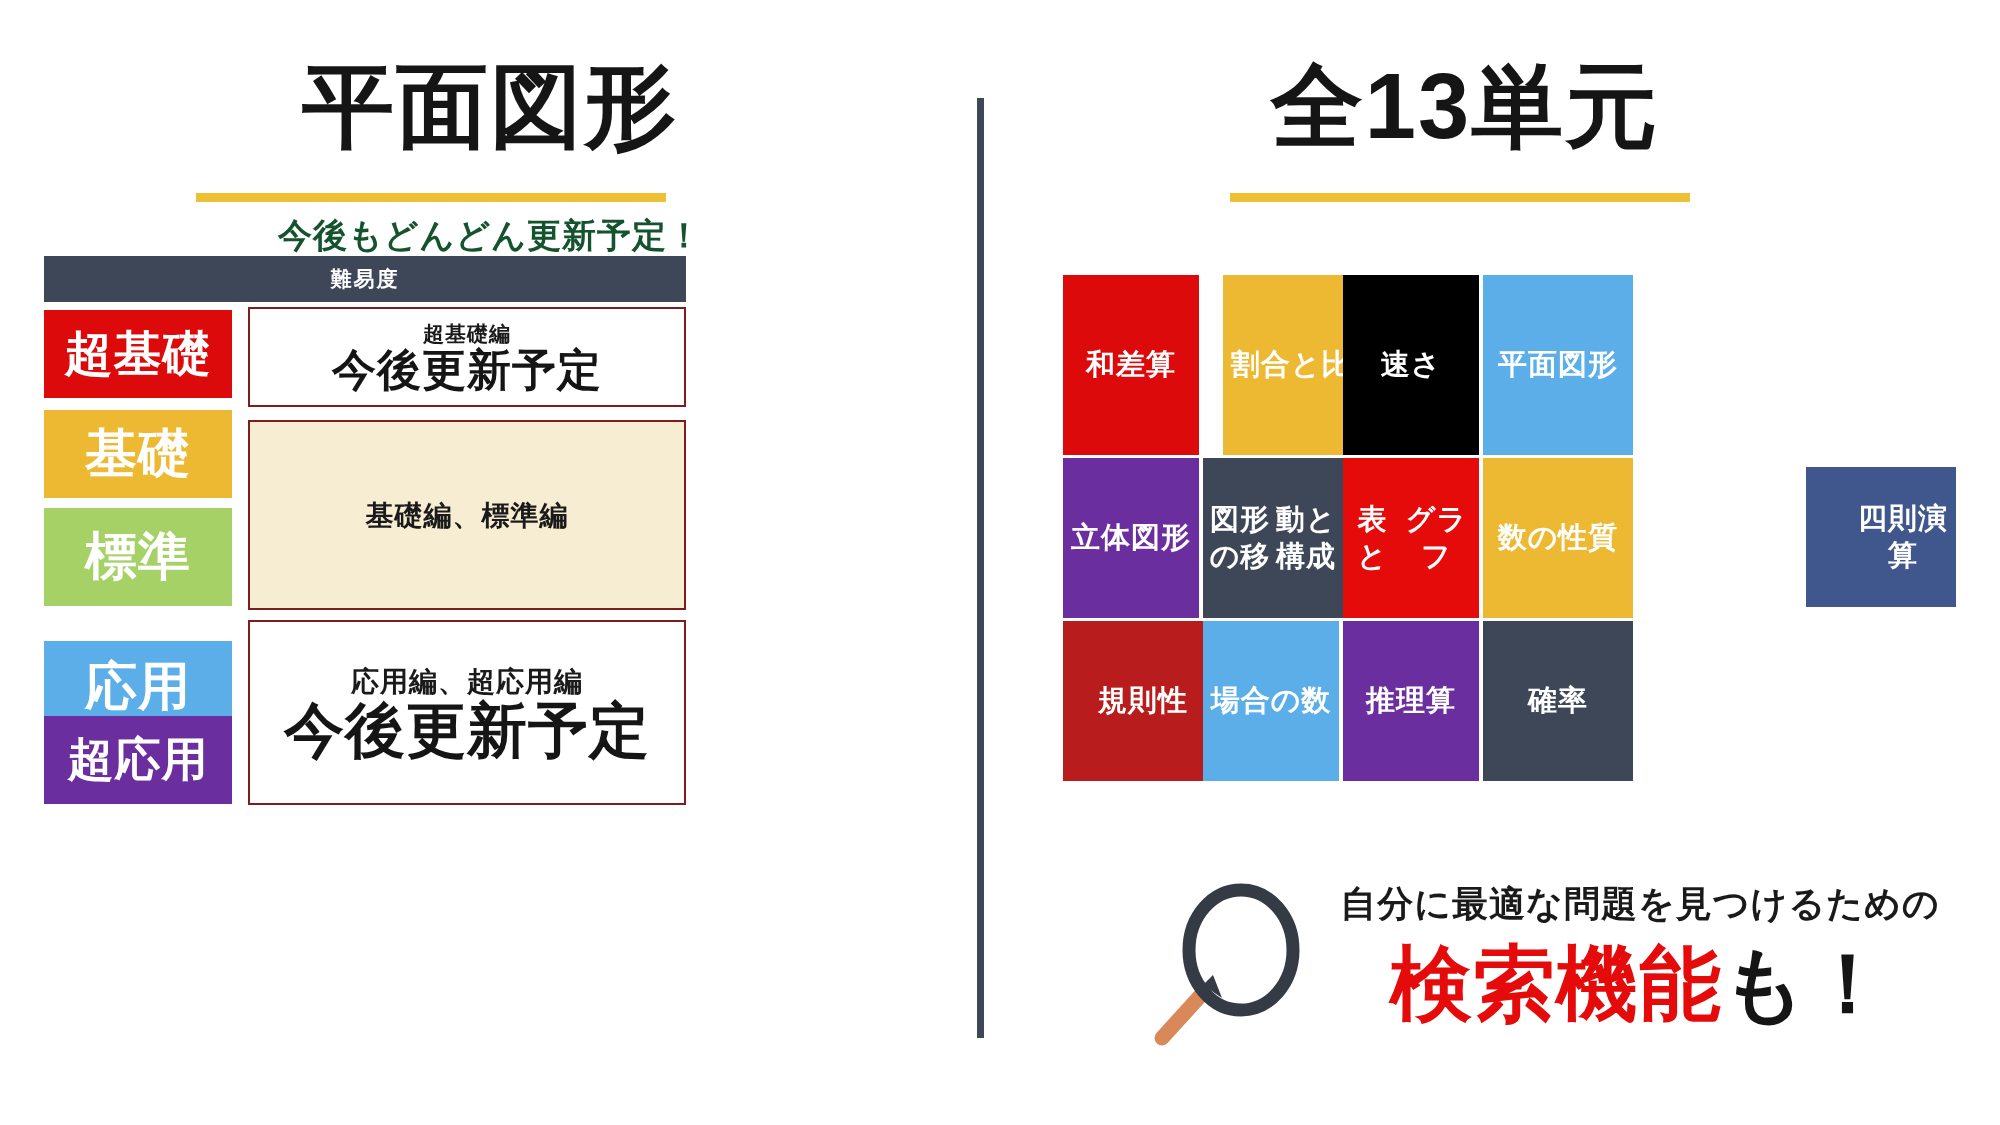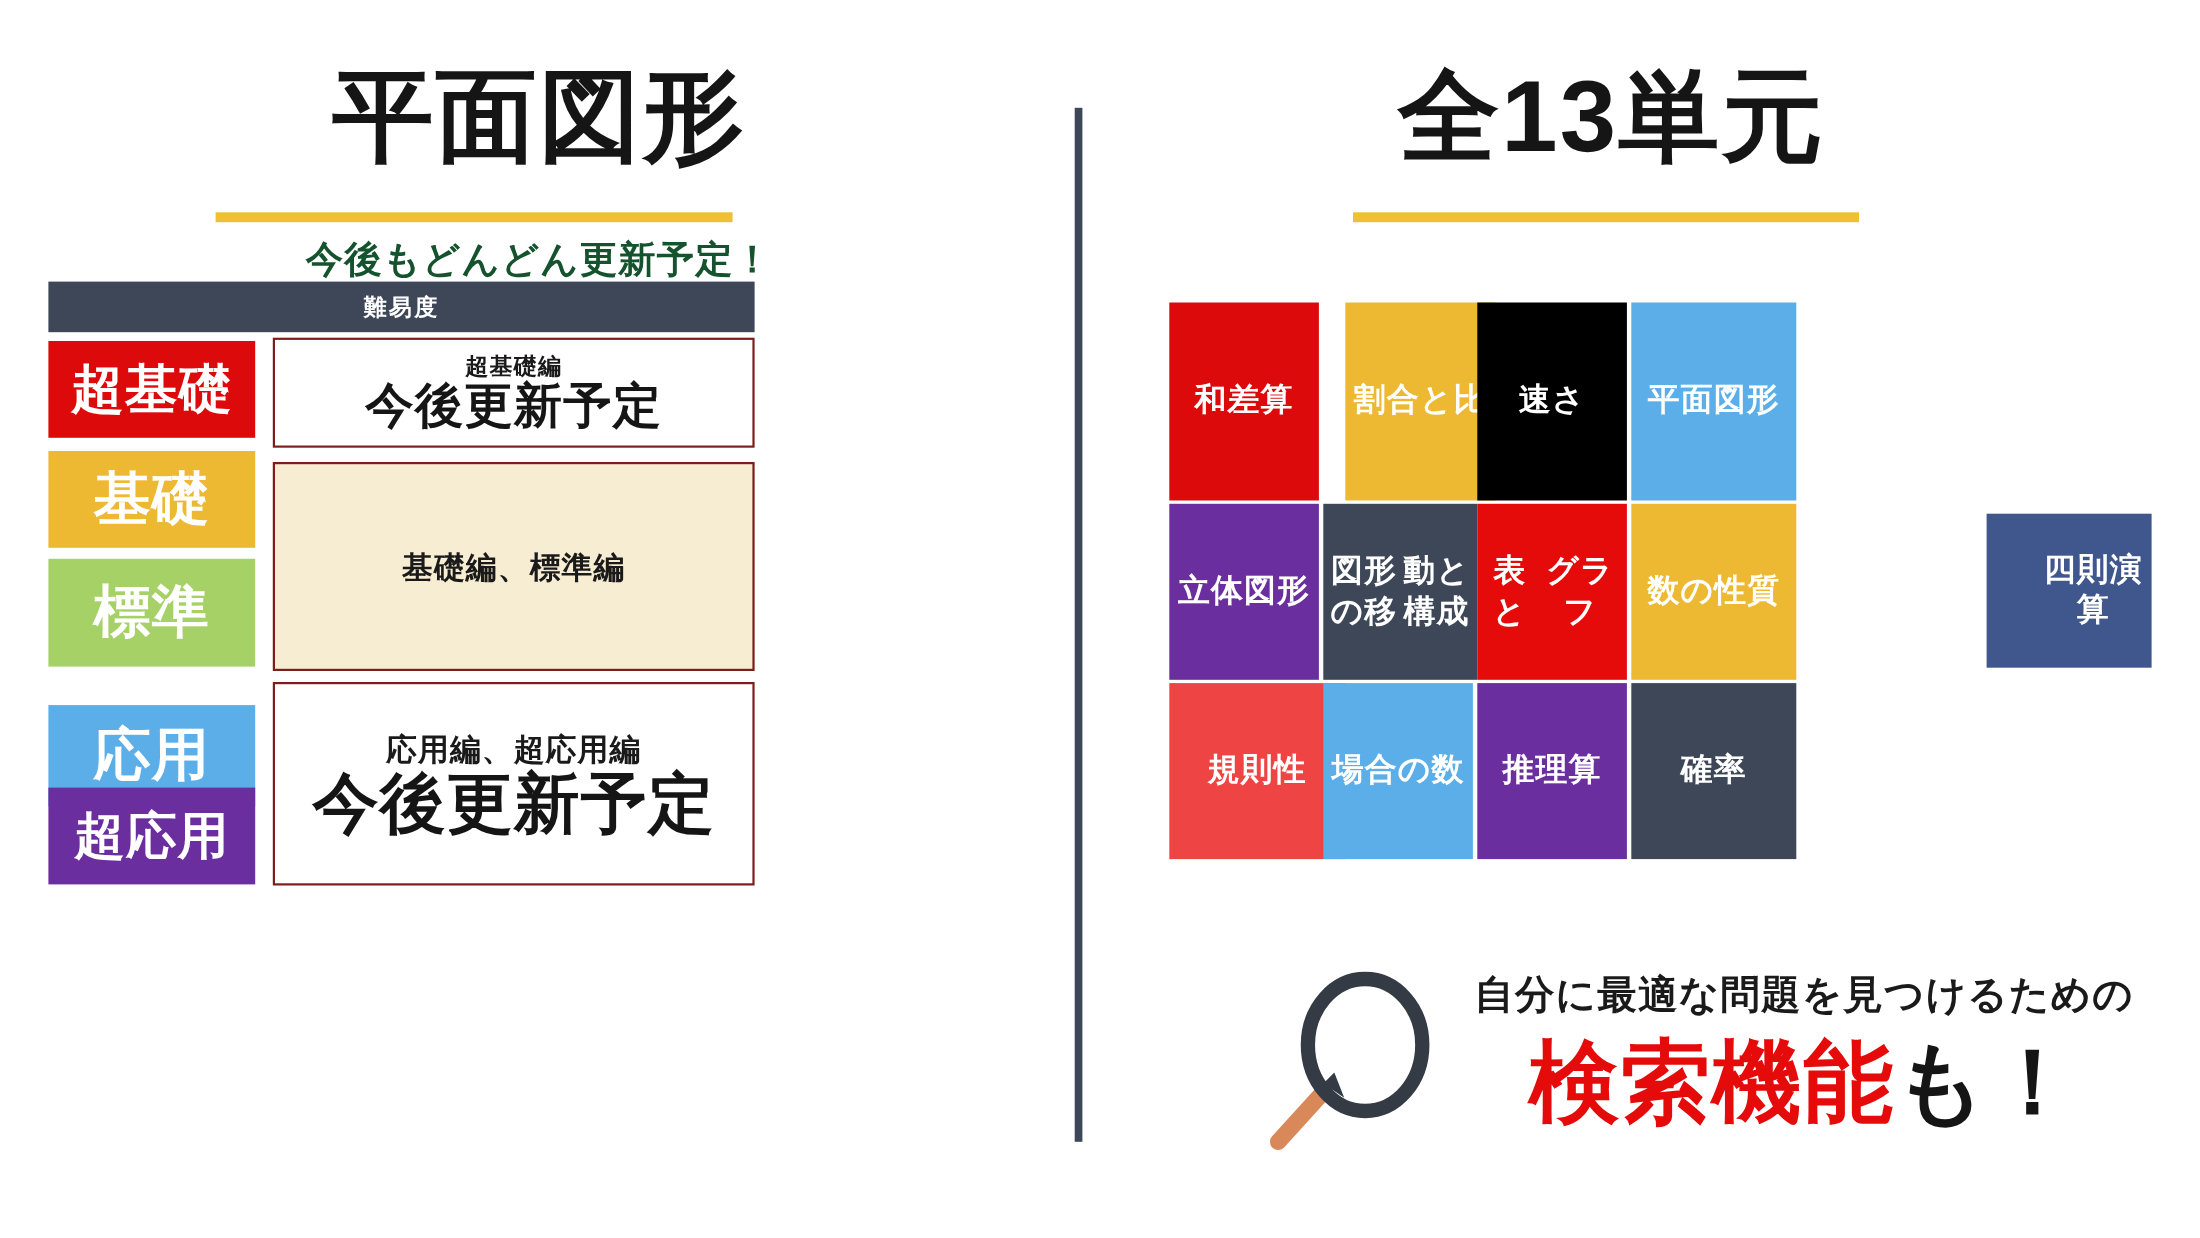--- a/index.html
+++ b/index.html
@@ -170,21 +170,21 @@
       <div class="unit" style="left: 1343px; top: 458px; width: 136px; height: 160px; background: rgb(229, 11, 11);">
         <div>表と</div>
         <div>グラフ</div>
       </div>
       <div class="unit" style="left: 1483px; top: 458px; width: 150px; height: 160px; background: rgb(237, 185, 50);">
         <div>数の性質</div>
       </div>
       <div class="unit" style="left: 1806px; top: 467px; width: 150px; height: 140px; background: rgb(63, 87, 141); padding-left: 48px;">
         <div>四則演算</div>
       </div>
-      <div class="unit" style="left: 1063px; top: 621px; width: 160px; height: 160px; background: #ef4444;">
+      <div class="unit" style="left: 1063px; top: 621px; width: 160px; height: 160px; background: #b91c1c;">
         <div>規則性</div>
       </div>
       <div class="unit" style="left: 1203px; top: 621px; width: 136px; height: 160px; background: rgb(91, 174, 232);">
         <div>場合の数</div>
       </div>
       <div class="unit" style="left: 1343px; top: 621px; width: 136px; height: 160px; background: rgb(107, 46, 158);">
         <div>推理算</div>
       </div>
       <div class="unit" style="left: 1483px; top: 621px; width: 150px; height: 160px; background: rgb(62, 71, 87);">
         <div>確率</div>

